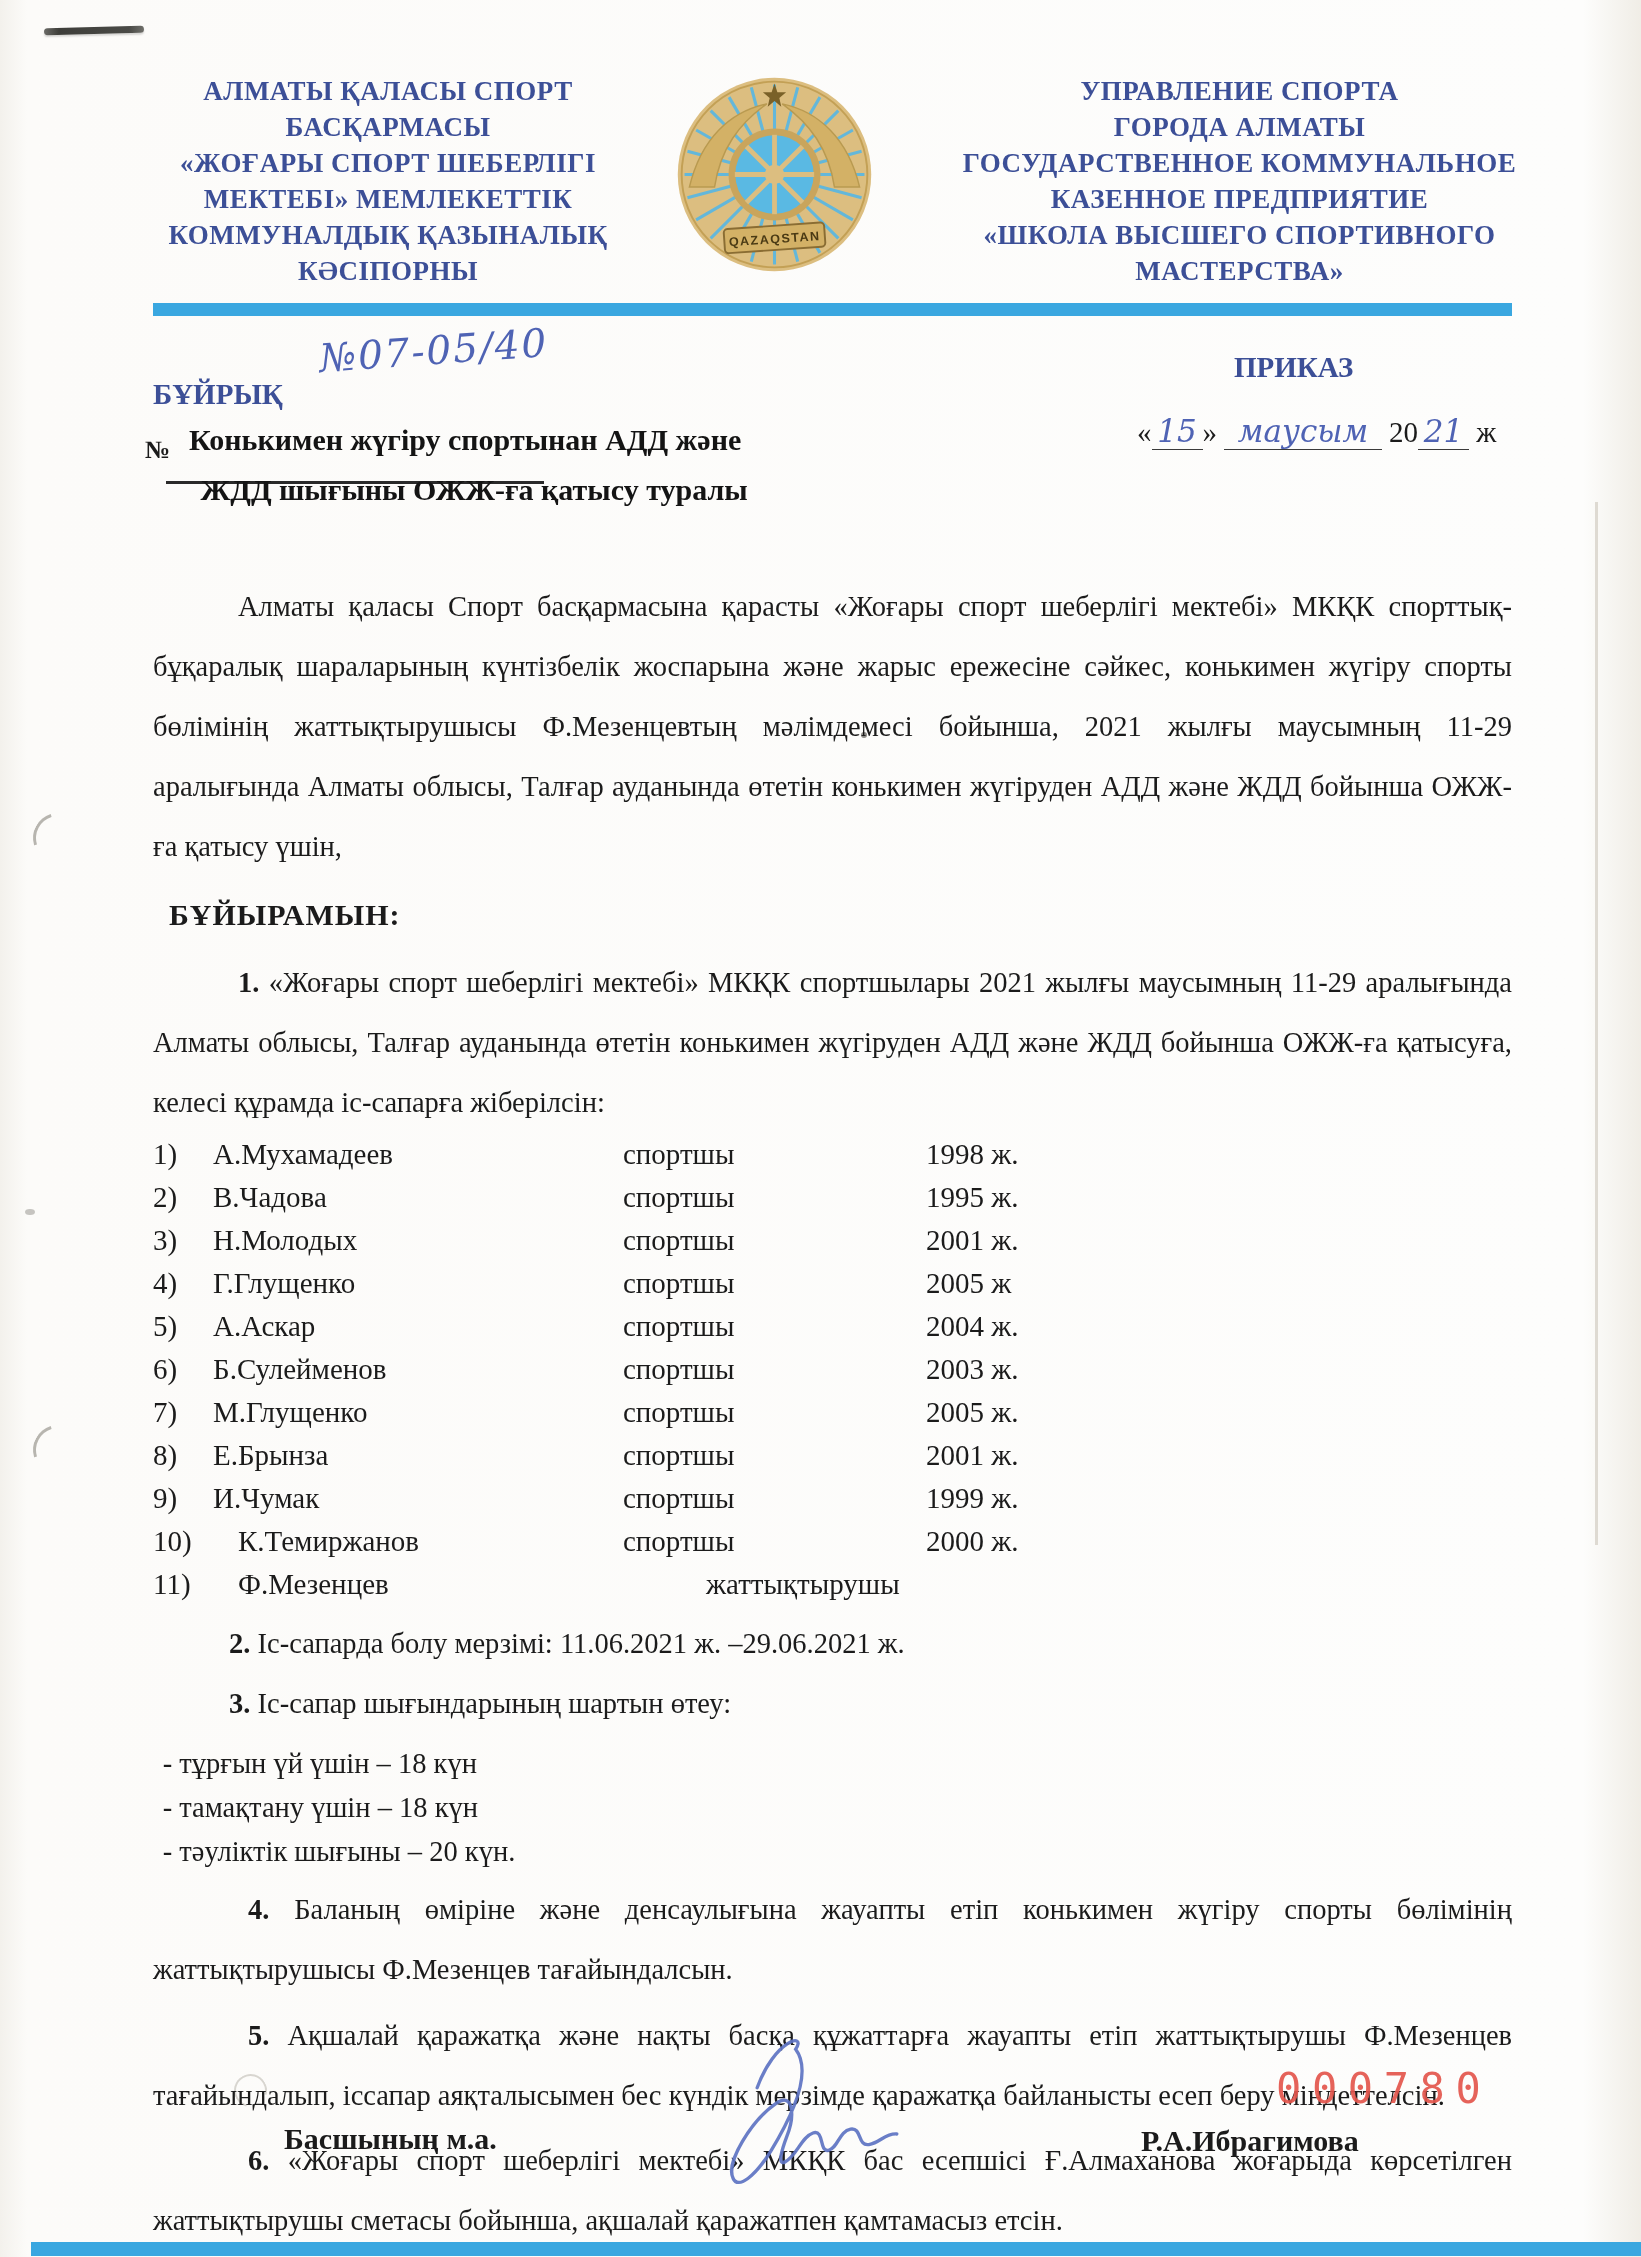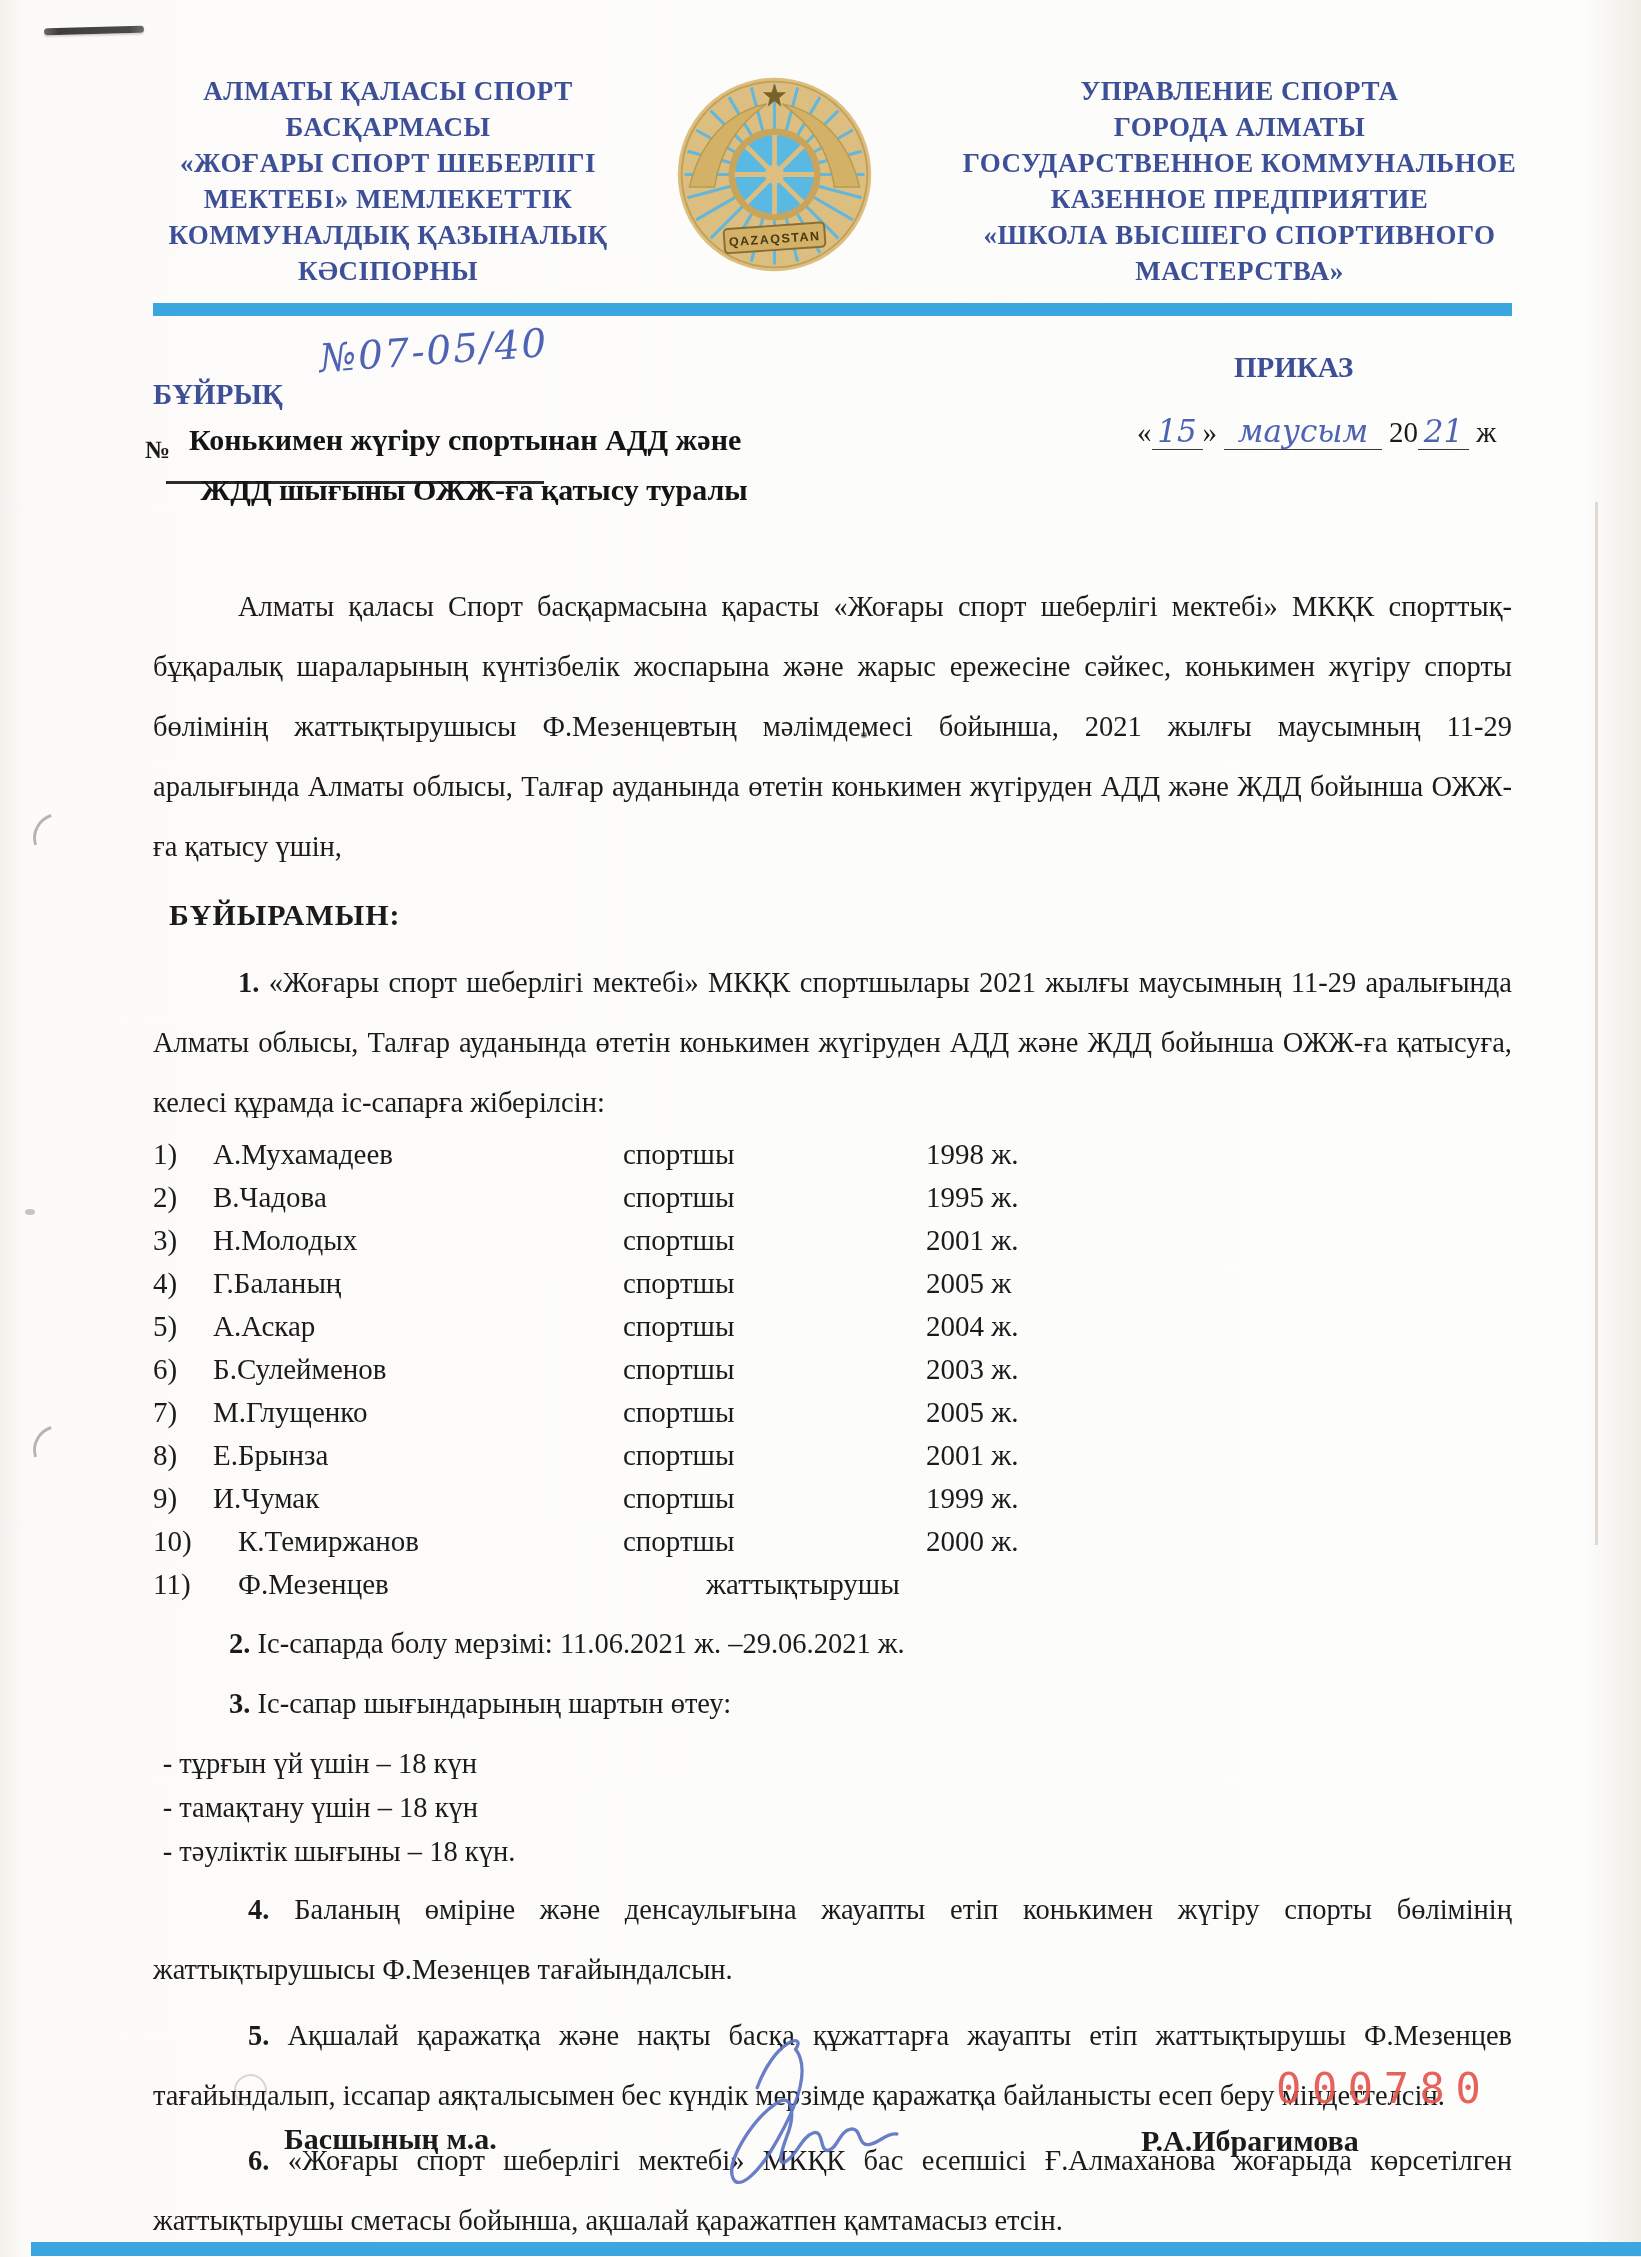--- a/index.html
+++ b/index.html
@@ -183,21 +183,21 @@
           <span class="year">1995 ж.</span>
         </div>
       <div class="ath-row">
           <span class="num">3)</span>
           <span class="name">Н.Молодых</span>
           <span class="role">спортшы</span>
           <span class="year">2001 ж.</span>
         </div>
       <div class="ath-row">
           <span class="num">4)</span>
-          <span class="name">Г.Баланың</span>
+          <span class="name">Г.Глущенко</span>
           <span class="role">спортшы</span>
           <span class="year">2005  ж</span>
         </div>
       <div class="ath-row">
           <span class="num">5)</span>
           <span class="name">А.Аскар</span>
           <span class="role">спортшы</span>
           <span class="year">2004 ж.</span>
         </div>
       <div class="ath-row">
@@ -235,21 +235,21 @@
           <span class="name">Ф.Мезенцев</span>
           <span class="role">жаттықтырушы</span>
         </div>
     </div>
 
     <p class="point-line"><span class="pnum">2.</span> <span>Іс-сапарда болу мерзімі:  11.06.2021 ж. –29.06.2021 ж.</span></p>
     <p class="point-line"><span class="pnum">3.</span> <span>Іс-сапар шығындарының шартын өтеу:</span></p>
 
     <p class="dash-item">-  тұрғын үй үшін – 18 күн</p>
     <p class="dash-item">- тамақтану үшін – 18 күн</p>
-    <p class="dash-item">- тәуліктік шығыны – 18  күн.</p>
+    <p class="dash-item">- тәуліктік шығыны – 20  күн.</p>
 
     <p class="para pt"><span class="pnum">4.</span> <span>Баланың өміріне және денсаулығына жауапты етіп конькимен жүгіру спорты  бөлімінің жаттықтырушысы Ф.Мезенцев тағайындалсын.</span></p>
     <p class="para pt"><span class="pnum">5.</span> <span>Ақшалай қаражатқа және нақты басқа құжаттарға жауапты етіп жаттықтырушы Ф.Мезенцев тағайындалып, іссапар аяқталысымен бес күндік мерзімде қаражатқа байланысты есеп беру міндеттелсін.</span></p>
     <p class="para pt"><span class="pnum">6.</span> <span>«Жоғары спорт шеберлігі мектебі» МКҚК бас есепшісі Ғ.Алмаханова жоғарыда көрсетілген жаттықтырушы сметасы бойынша, ақшалай қаражатпен қамтамасыз етсін.</span></p>
   </div>
 
   <div class="signer-title">Басшының м.а.</div>
   <div class="signature">
     <svg width="251" height="183" viewBox="0 0 260 190">
       <path d="M58,62 C76,12 110,4 98,22 C116,46 94,92 72,128 C56,154 38,168 33,156 C25,140 52,96 78,78 C96,66 97,92 89,112 C83,128 79,143 87,139 C99,133 104,113 116,109 C128,105 122,129 132,127 C142,125 143,107 155,105 C167,103 162,123 174,121 C186,119 191,109 203,110" stroke="#5d73c2" stroke-width="3.5" fill="none" stroke-linecap="round" opacity="0.92"></path>

